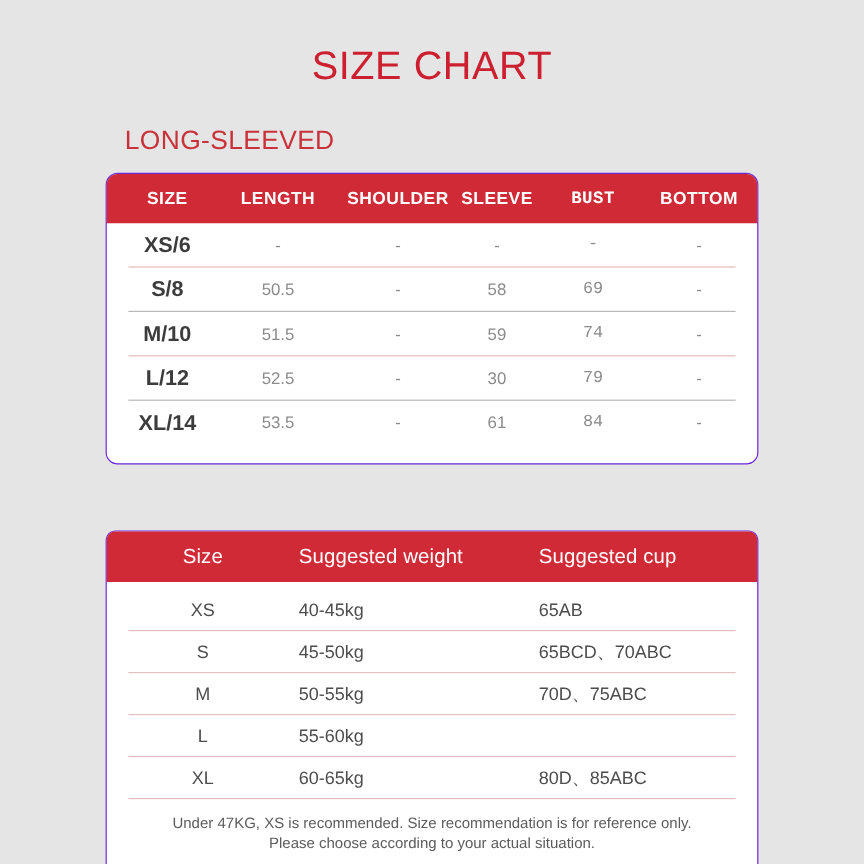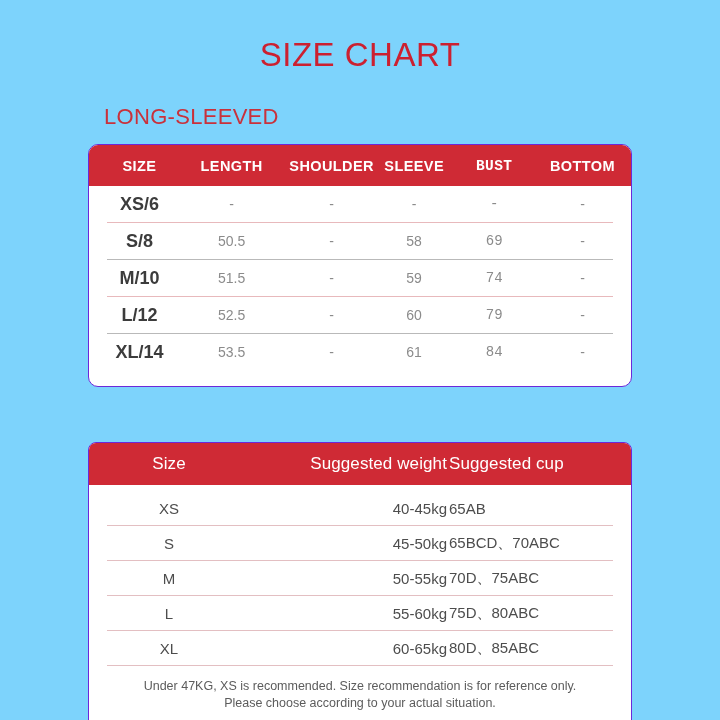--- a/index.html
+++ b/index.html
@@ -13,21 +13,21 @@
     font-family: "Liberation Sans", sans-serif;
     color: #4a4a4a;
     position: relative;
     overflow: hidden;
   }
 
   .page {
     width: 720px;
     height: 720px;
     position: relative;
-    background: #7dd3fc;
+    background: #e5e5e5;
   }
 
   
   .main-title {
     position: absolute;
     top: 35px;
     left: 0;
     width: 720px;
     text-align: center;
     font-size: 33px;
@@ -130,21 +130,21 @@
   .sep--gray { background: #b9b9b9; }
 
   
   .row2 {
     display: flex;
     align-items: center;
     box-sizing: border-box;
   }
   .row2 > div { box-sizing: border-box; }
   .d-size   { width: 160px; text-align: center; }
-  .d-weight { width: 198px; text-align: right; }
+  .d-weight { width: 198px; text-align: left; }
   .d-cup    { width: 184px; text-align: left; padding-left: 2px; }
 
   .card--secondary .card-head .row2 { width: 100%; }
 
   .tbl2-row {
     height: 34px;
     font-size: 15px;
     color: #4d4d4d;
   }
   .sep2 {
@@ -211,21 +211,21 @@
         <div class="c-sleeve cell-val">59</div>
         <div class="c-bust cell-val">74</div>
         <div class="c-bottom cell-val">-</div>
       </div>
       <div class="sep sep--pink"></div>
 
       <div class="row1 tbl1-row">
         <div class="c-size">L/12</div>
         <div class="c-length cell-val">52.5</div>
         <div class="c-shoulder cell-val">-</div>
-        <div class="c-sleeve cell-val">60</div>
+        <div class="c-sleeve cell-val">30</div>
         <div class="c-bust cell-val">79</div>
         <div class="c-bottom cell-val">-</div>
       </div>
       <div class="sep sep--gray"></div>
 
       <div class="row1 tbl1-row">
         <div class="c-size">XL/14</div>
         <div class="c-length cell-val">53.5</div>
         <div class="c-shoulder cell-val">-</div>
         <div class="c-sleeve cell-val">61</div>
@@ -266,21 +266,20 @@
       <div class="row2 tbl2-row">
         <div class="d-size">M</div>
         <div class="d-weight">50-55kg</div>
         <div class="d-cup">70D、75ABC</div>
       </div>
       <div class="sep2"></div>
 
       <div class="row2 tbl2-row">
         <div class="d-size">L</div>
         <div class="d-weight">55-60kg</div>
-        <div class="d-cup">75D、80ABC</div>
       </div>
       <div class="sep2"></div>
 
       <div class="row2 tbl2-row">
         <div class="d-size">XL</div>
         <div class="d-weight">60-65kg</div>
         <div class="d-cup">80D、85ABC</div>
       </div>
       <div class="sep2"></div>
 

